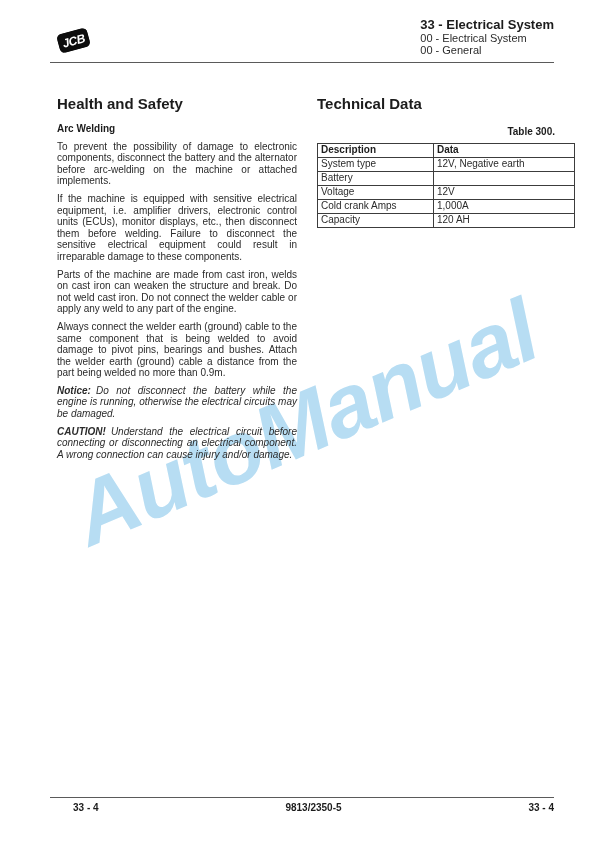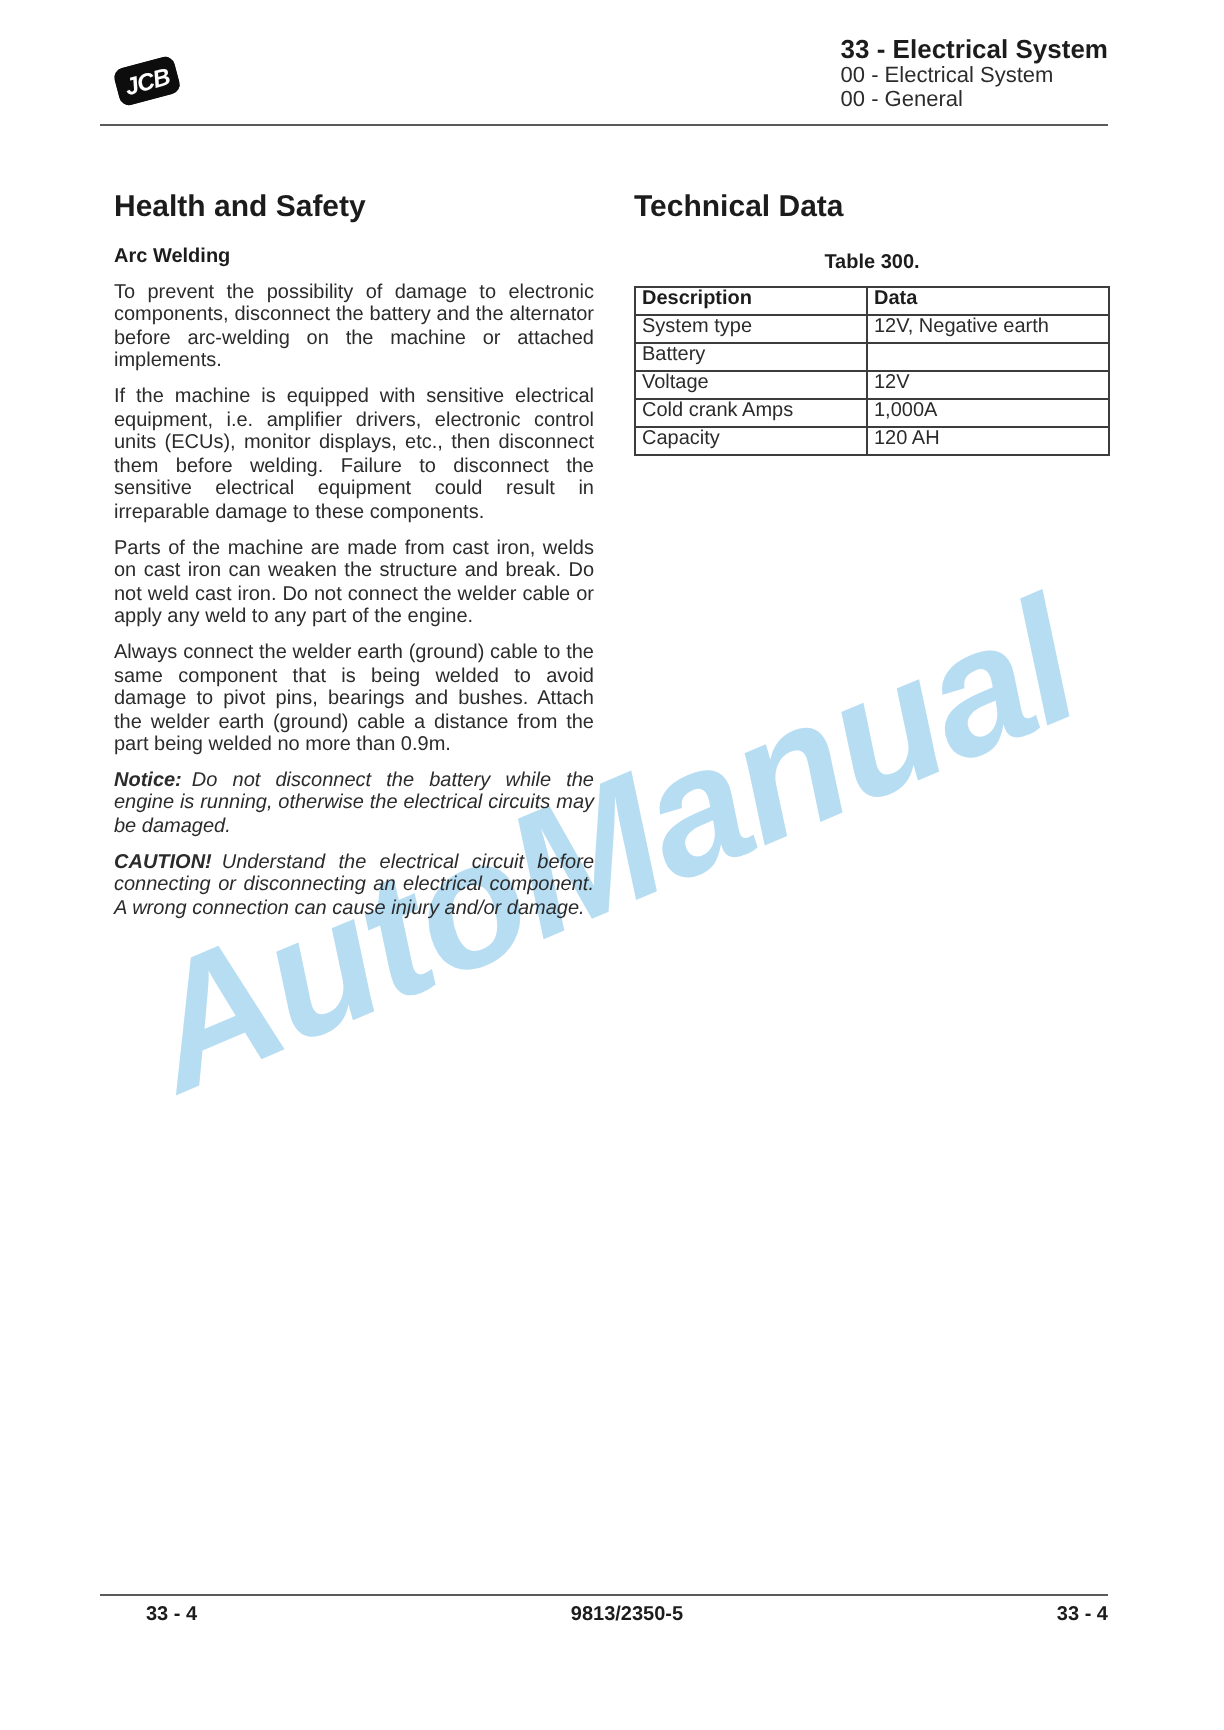--- a/index.html
+++ b/index.html
@@ -37,22 +37,22 @@
   .col { position:absolute; top:96px; z-index:2; }
   .col.left  { left:57px;  width:240px; }
   .col.right { left:317px; width:238px; }
   h1 { margin:0 0 11px 0; font-size:15px; line-height:16px; font-weight:bold; color:#1c1c1c; letter-spacing:0; }
   h2 { margin:0 0 6px 0; font-size:10px; line-height:11.6px; font-weight:bold; color:#1c1c1c; }
   p  { margin:0 0 6px 0; font-size:10px; line-height:11.6px; text-align:justify; }
   p.em { font-style:italic; }
   p.em .lbl { font-weight:bold; margin-right:5px; }
 
   
-  .caption { margin:14px 0 5px 0; font-size:10px; line-height:11.6px; font-weight:bold; text-align:center; color:#1c1c1c; }
-  table { width:238px; border-collapse:collapse; border:1.5px solid #3c3c3c; table-layout:fixed; }
+  .caption { margin:14px 0 5px 0; font-size:10px; line-height:11.6px; font-weight:bold; text-align:right; color:#1c1c1c; }
+  table { width:258px; border-collapse:collapse; border:1.5px solid #3c3c3c; table-layout:fixed; }
   col.c1 { width:116px; }
   th,td {
     border:1px solid #3c3c3c; font-size:10px; line-height:11.6px;
     padding:0 3px; height:13px; text-align:left; vertical-align:middle;
     overflow:hidden; white-space:nowrap; font-weight:normal; color:#2b2b2b;
   }
   th { font-weight:bold; color:#1c1c1c; }
 
   
   .footer-rule { top:797px; }

